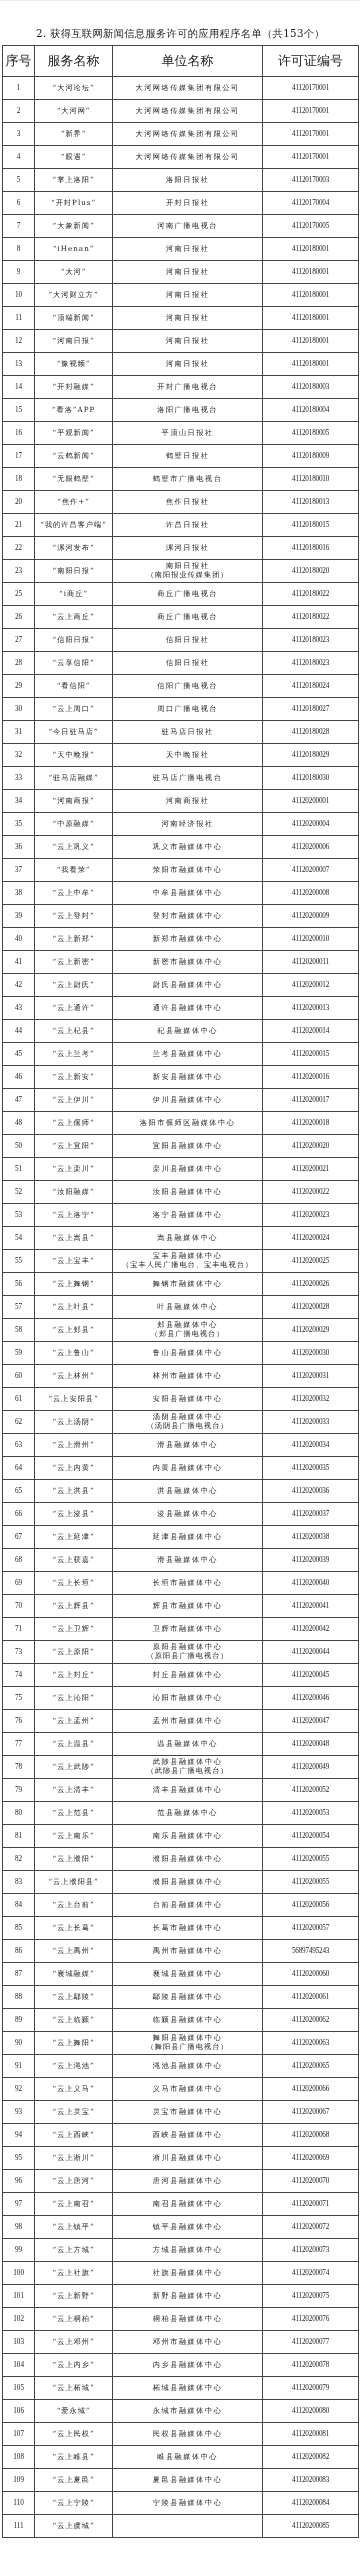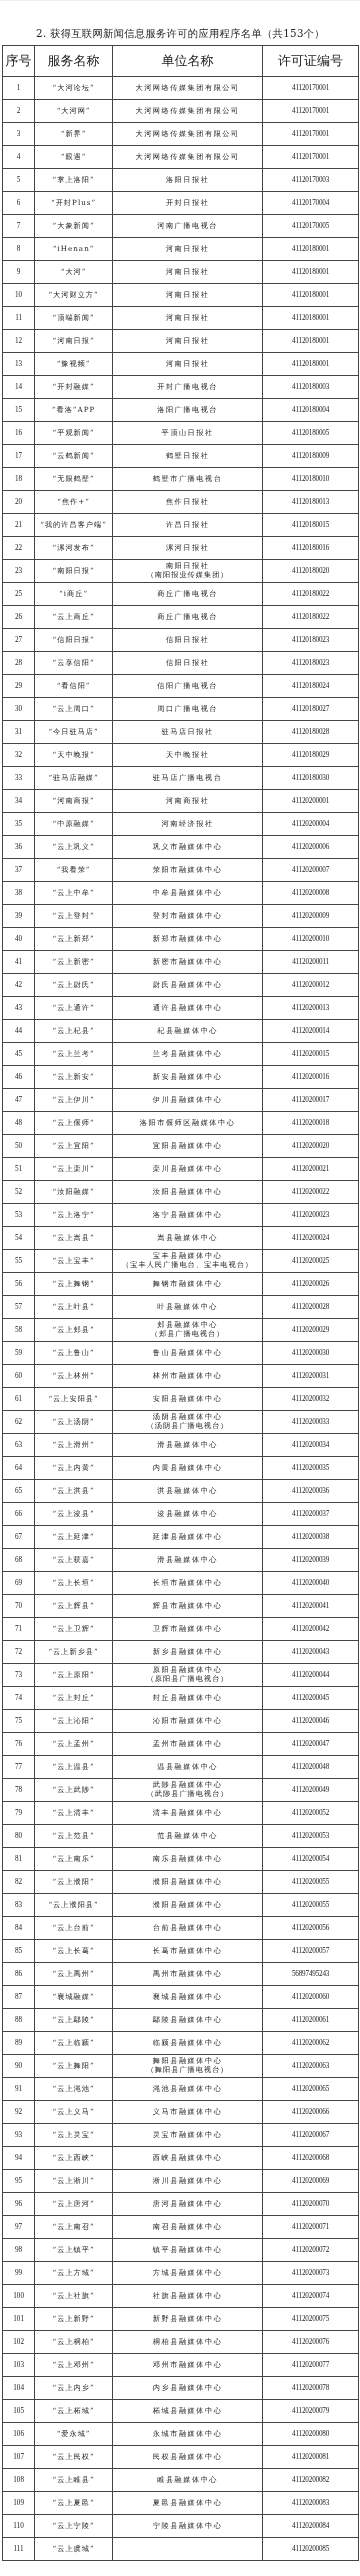--- a/index.html
+++ b/index.html
@@ -728,29 +728,20 @@
     <tr>
       <td class="no">71</td>
       <td class="svc">“云上卫辉”</td>
       <td class="org">
         <span>卫辉市融媒体中心</span>
         
       </td>
       <td class="lic">41120200042</td>
     </tr>
 
-    <tr>
-      <td class="no">72</td>
-      <td class="svc">“云上新乡县”</td>
-      <td class="org">
-        <span>新乡县融媒体中心</span>
-        
-      </td>
-      <td class="lic">41120200043</td>
-    </tr>
 
     <tr>
       <td class="no">73</td>
       <td class="svc">“云上原阳”</td>
       <td class="org">
         <span>原阳县融媒体中心</span>
         <span class="sub">（原阳县广播电视台）</span>
       </td>
       <td class="lic">41120200044</td>
     </tr>

